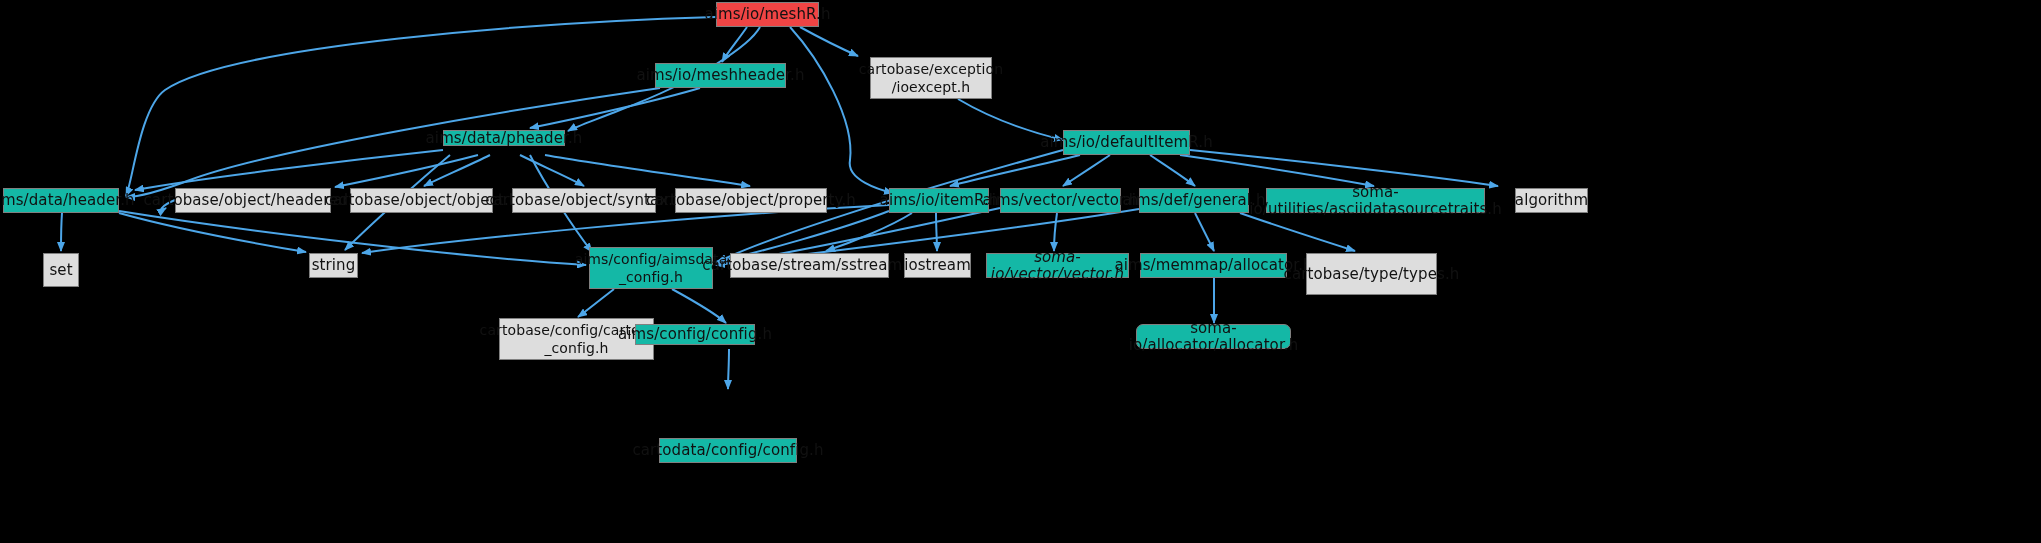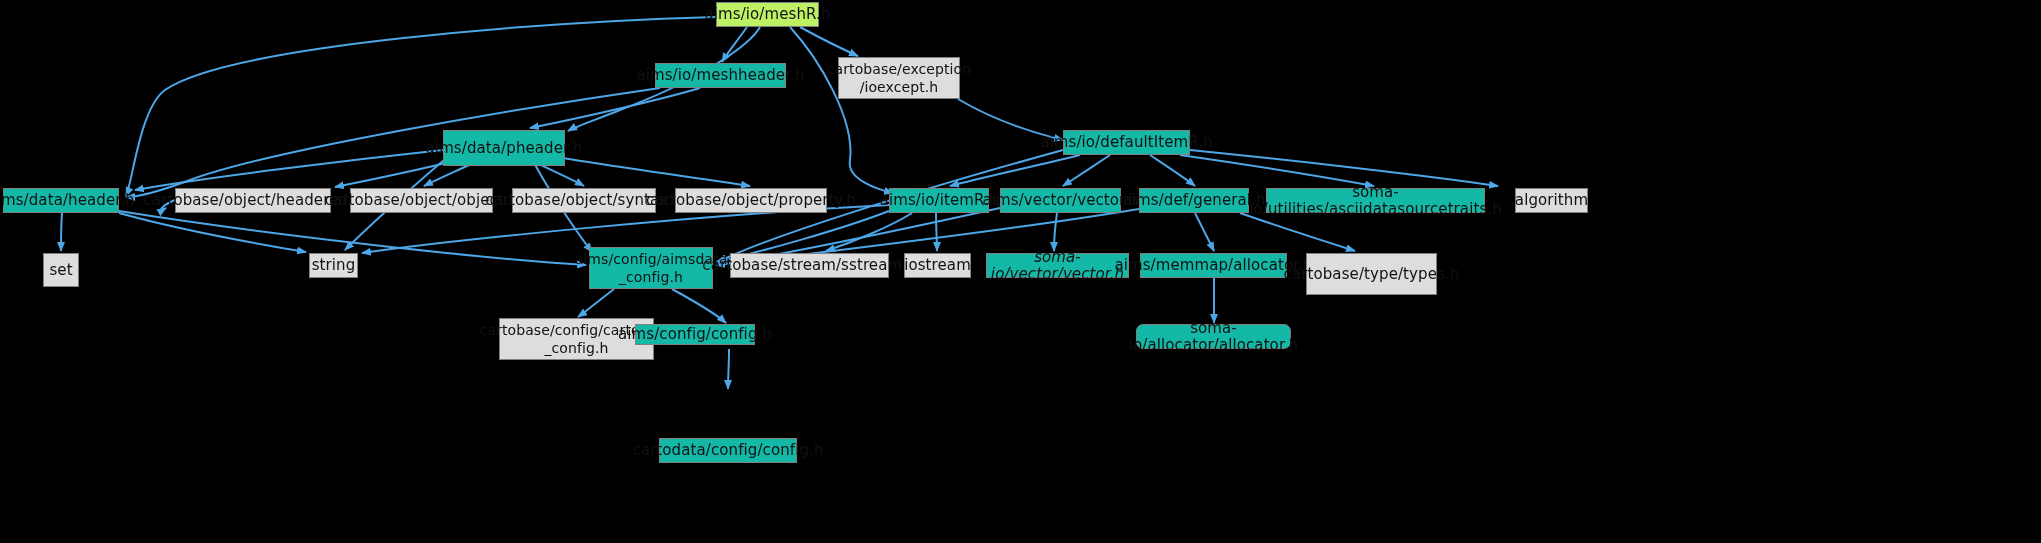--- a/index.html
+++ b/index.html
@@ -5,21 +5,21 @@
   html,body{margin:0;padding:0;background:#000;}
   #graph-root{position:relative;width:2041px;height:543px;background:#000;
     font-family:"DejaVu Sans","Liberation Sans",sans-serif;overflow:hidden;}
   svg.edges{position:absolute;left:0;top:0;width:2041px;height:543px;}
   .node{position:absolute;box-sizing:border-box;display:flex;align-items:center;
     justify-content:center;text-align:center;border:1px solid #808080;
     font-size:15px;line-height:17px;color:#111;letter-spacing:0.1px;
     padding:0 6px;white-space:pre-line;}
   .node.plain{background:#14b8a6;}
   .node.dim{background:#dddddd;}
-  .node.root{background:#bef264;}
+  .node.root{background:#ef4444;}
 </style>
 </head>
 <body>
 
 <div id="graph-root">
   <svg class="edges" viewBox="0 0 2041 543" xmlns="http://www.w3.org/2000/svg">
     <defs>
       <marker id="ah" markerWidth="10" markerHeight="8" refX="9" refY="4" orient="auto" markerUnits="userSpaceOnUse">
         <path d="M0,0 L10,4 L0,8 z" fill="#4da6e8"></path>
       </marker>
@@ -61,23 +61,23 @@
         <path d="M 1139,209 C 1000,232 800,255 716,265" stroke="#4da6e8" stroke-width="2" fill="none" marker-end="url(#ah)"></path>
         <path d="M 614,289 C 600,300 585,312 578,317" stroke="#4da6e8" stroke-width="2" fill="none" marker-end="url(#ah)"></path>
         <path d="M 672,289 C 692,300 715,313 726,323" stroke="#4da6e8" stroke-width="2" fill="none" marker-end="url(#ah)"></path>
         <path d="M 729,349 C 729,365 728,378 728,389" stroke="#4da6e8" stroke-width="2" fill="none" marker-end="url(#ah)"></path>
         <path d="M 1214,278 C 1214,295 1214,310 1214,323" stroke="#4da6e8" stroke-width="2" fill="none" marker-end="url(#ah)"></path>
       </g>
   </svg>
   <div id="node-layer">
       <div class="node root" style="left: 716px; top: 2px; width: 103px; height: 25px;">aims/io/meshR.h</div>
       <div class="node plain" style="left: 655px; top: 63px; width: 131px; height: 25px;">aims/io/meshheader.h</div>
-      <div class="node dim" style="left: 838px; top: 57px; width: 122px; height: 42px; font-size: 14px; line-height: 18px;">cartobase/exception
+      <div class="node dim" style="left: 870px; top: 57px; width: 122px; height: 42px; font-size: 14px; line-height: 18px;">cartobase/exception
 /ioexcept.h</div>
-      <div class="node plain" style="left: 443px; top: 130px; width: 122px; height: 36px;">aims/data/pheader.h</div>
+      <div class="node plain" style="left: 443px; top: 130px; width: 122px; height: 16px;">aims/data/pheader.h</div>
       <div class="node plain" style="left: 1063px; top: 130px; width: 127px; height: 25px;">aims/io/defaultItemR.h</div>
       <div class="node plain" style="left: 3px; top: 188px; width: 116px; height: 25px;">aims/data/header.h</div>
       <div class="node dim" style="left: 175px; top: 188px; width: 156px; height: 25px;">cartobase/object/headered.h</div>
       <div class="node dim" style="left: 350px; top: 188px; width: 143px; height: 25px;">cartobase/object/object.h</div>
       <div class="node dim" style="left: 512px; top: 188px; width: 144px; height: 25px;">cartobase/object/syntax.h</div>
       <div class="node dim" style="left: 675px; top: 188px; width: 152px; height: 25px;">cartobase/object/property.h</div>
       <div class="node plain" style="left: 889px; top: 188px; width: 100px; height: 25px;">aims/io/itemR.h</div>
       <div class="node plain" style="left: 1000px; top: 188px; width: 121px; height: 25px;">aims/vector/vector.h</div>
       <div class="node plain" style="left: 1139px; top: 188px; width: 110px; height: 25px;">aims/def/general.h</div>
       <div class="node plain" style="left: 1266px; top: 188px; width: 219px; height: 25px;">soma-io/utilities/asciidatasourcetraits.h</div>

